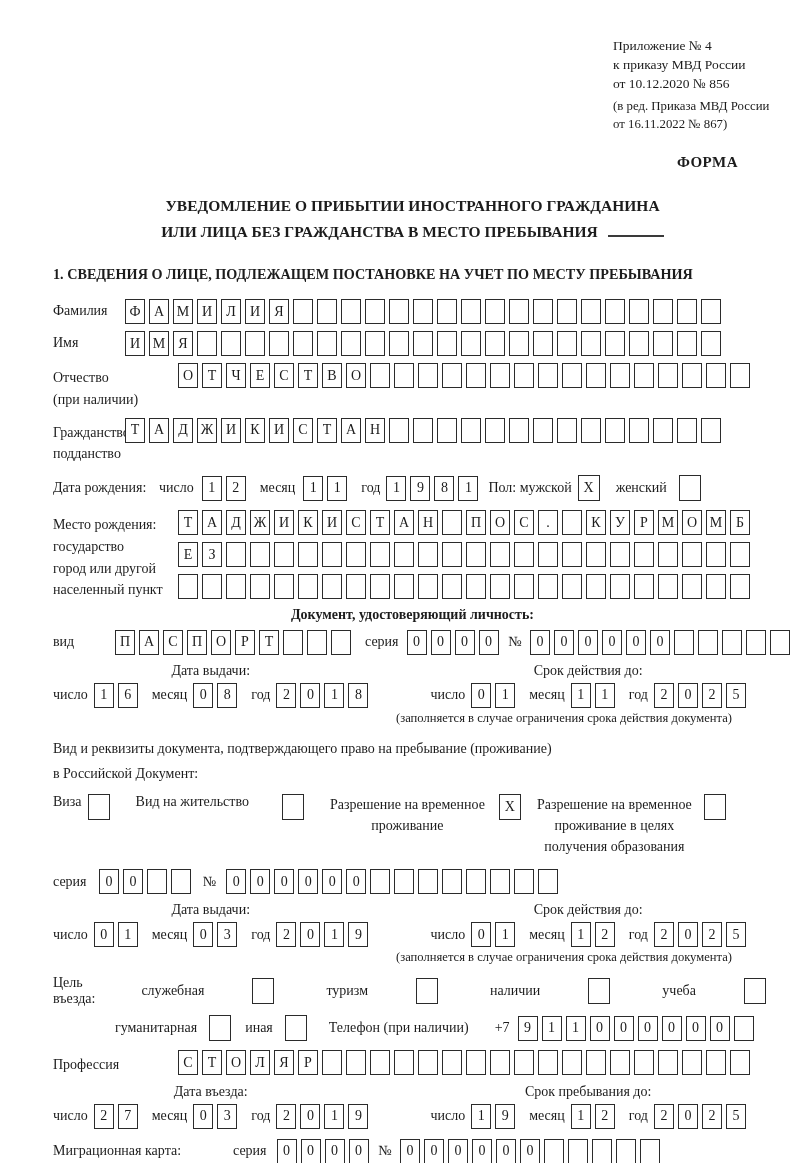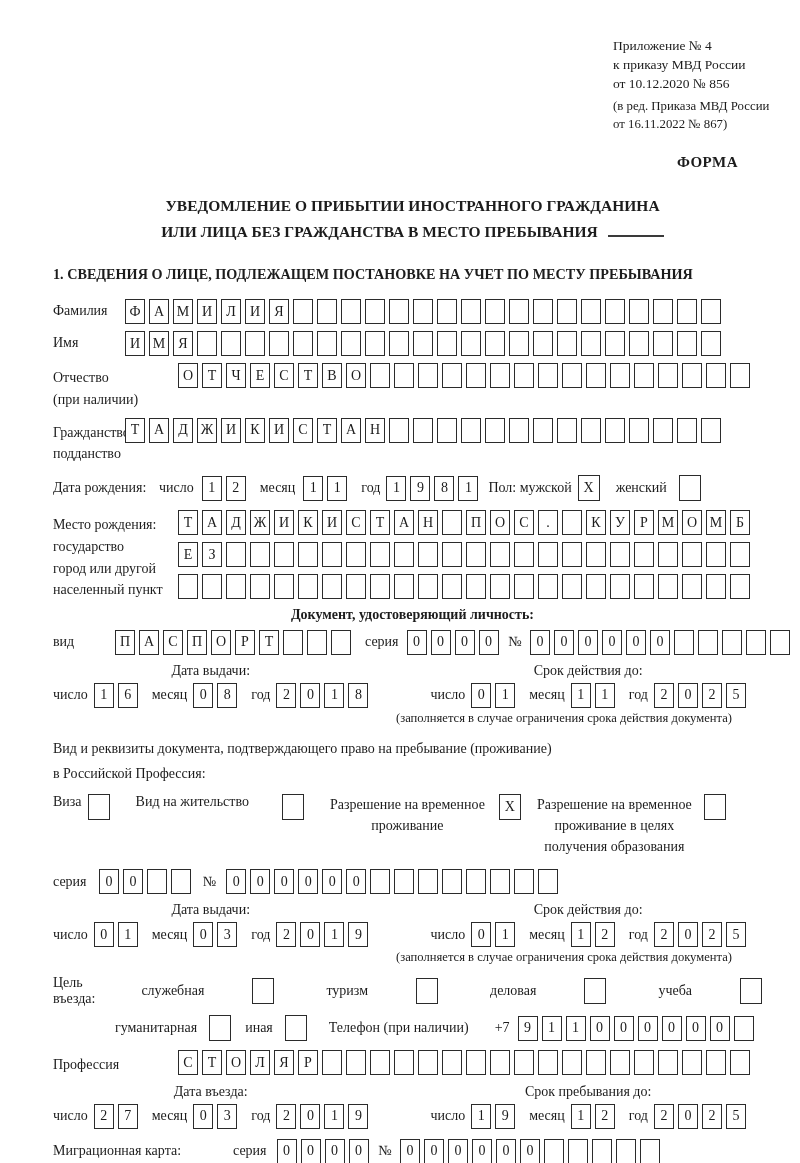--- a/index.html
+++ b/index.html
@@ -393,21 +393,21 @@
             <span class="cell">2</span>
             <span class="cell">5</span>
           </span>
       </div>
     </div>
   </div>
   <div class="note">(заполняется в случае ограничения срока действия документа)</div>
 
   <div style="margin-top:10px;line-height:1.8;">
     <div>Вид и реквизиты документа, подтверждающего право на пребывание (проживание)</div>
-    <div>в Российской Профессия:</div>
+    <div>в Российской Документ:</div>
   </div>
 
   <div class="opts">
     <div class="opt">
       <span>Виза</span>
       <span class="box" style="margin-left:6px;"></span>
     </div>
     <div class="opt" style="margin-left:26px;gap:9px;">
       <span>Вид на жительство</span>
       <span class="box" style="margin-left:24px;"></span>
@@ -503,21 +503,21 @@
     </div>
   </div>
   <div class="note">(заполняется в случае ограничения срока действия документа)</div>
 
   <div class="prow" style="margin-top:10px;gap:40px;">
     <span style="margin-right:6px;">Цель въезда:</span>
     <span>служебная</span>
     <span class="box" style="margin:0 12px 0 8px;"></span>
     <span>туризм</span>
     <span class="box" style="margin:0 12px 0 8px;"></span>
-    <span>деловая</span>
+    <span>наличии</span>
     <span class="box" style="margin:0 12px 0 8px;"></span>
     <span>учеба</span>
     <span class="box" style="margin:0 12px 0 8px;"></span>
     <span>работа</span>
     <span class="box" style="margin:0 10px 0 6px;">X</span>
     <span>частная</span>
     <span class="box" style="margin:0 12px 0 10px;"></span>
     <span>транзит</span>
     <span class="box" style="margin-left:10px;"></span>
   </div>

